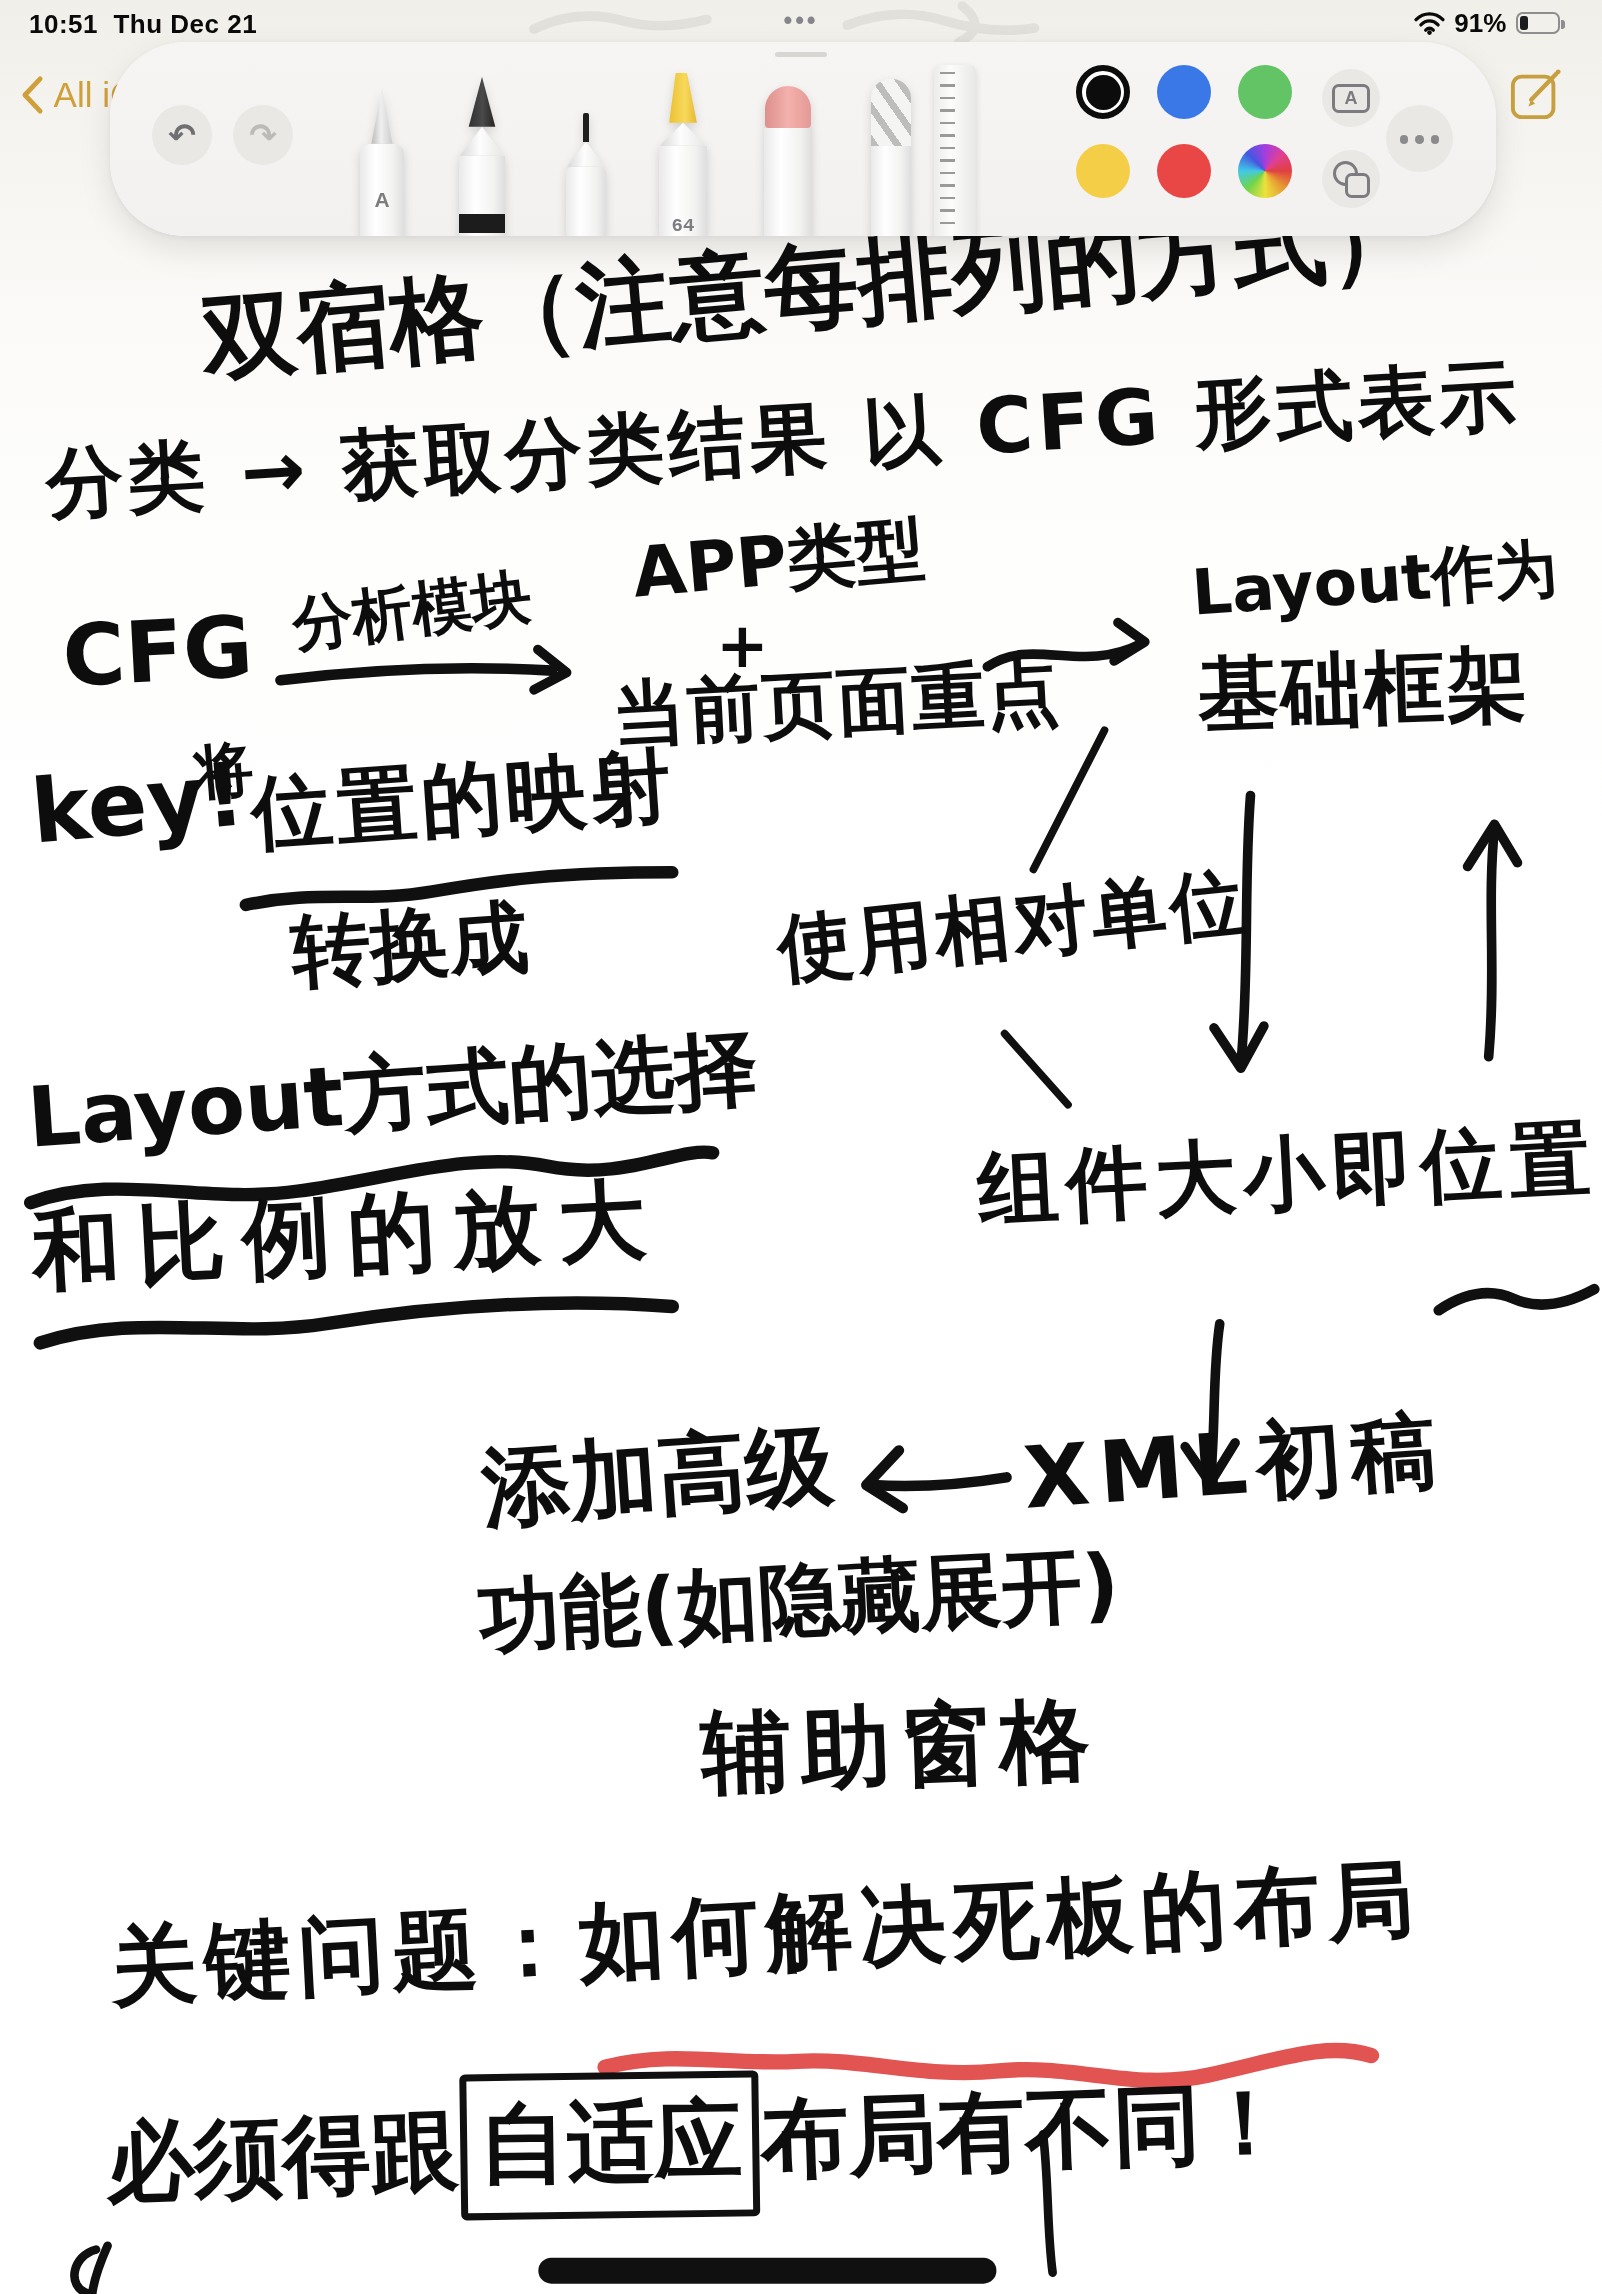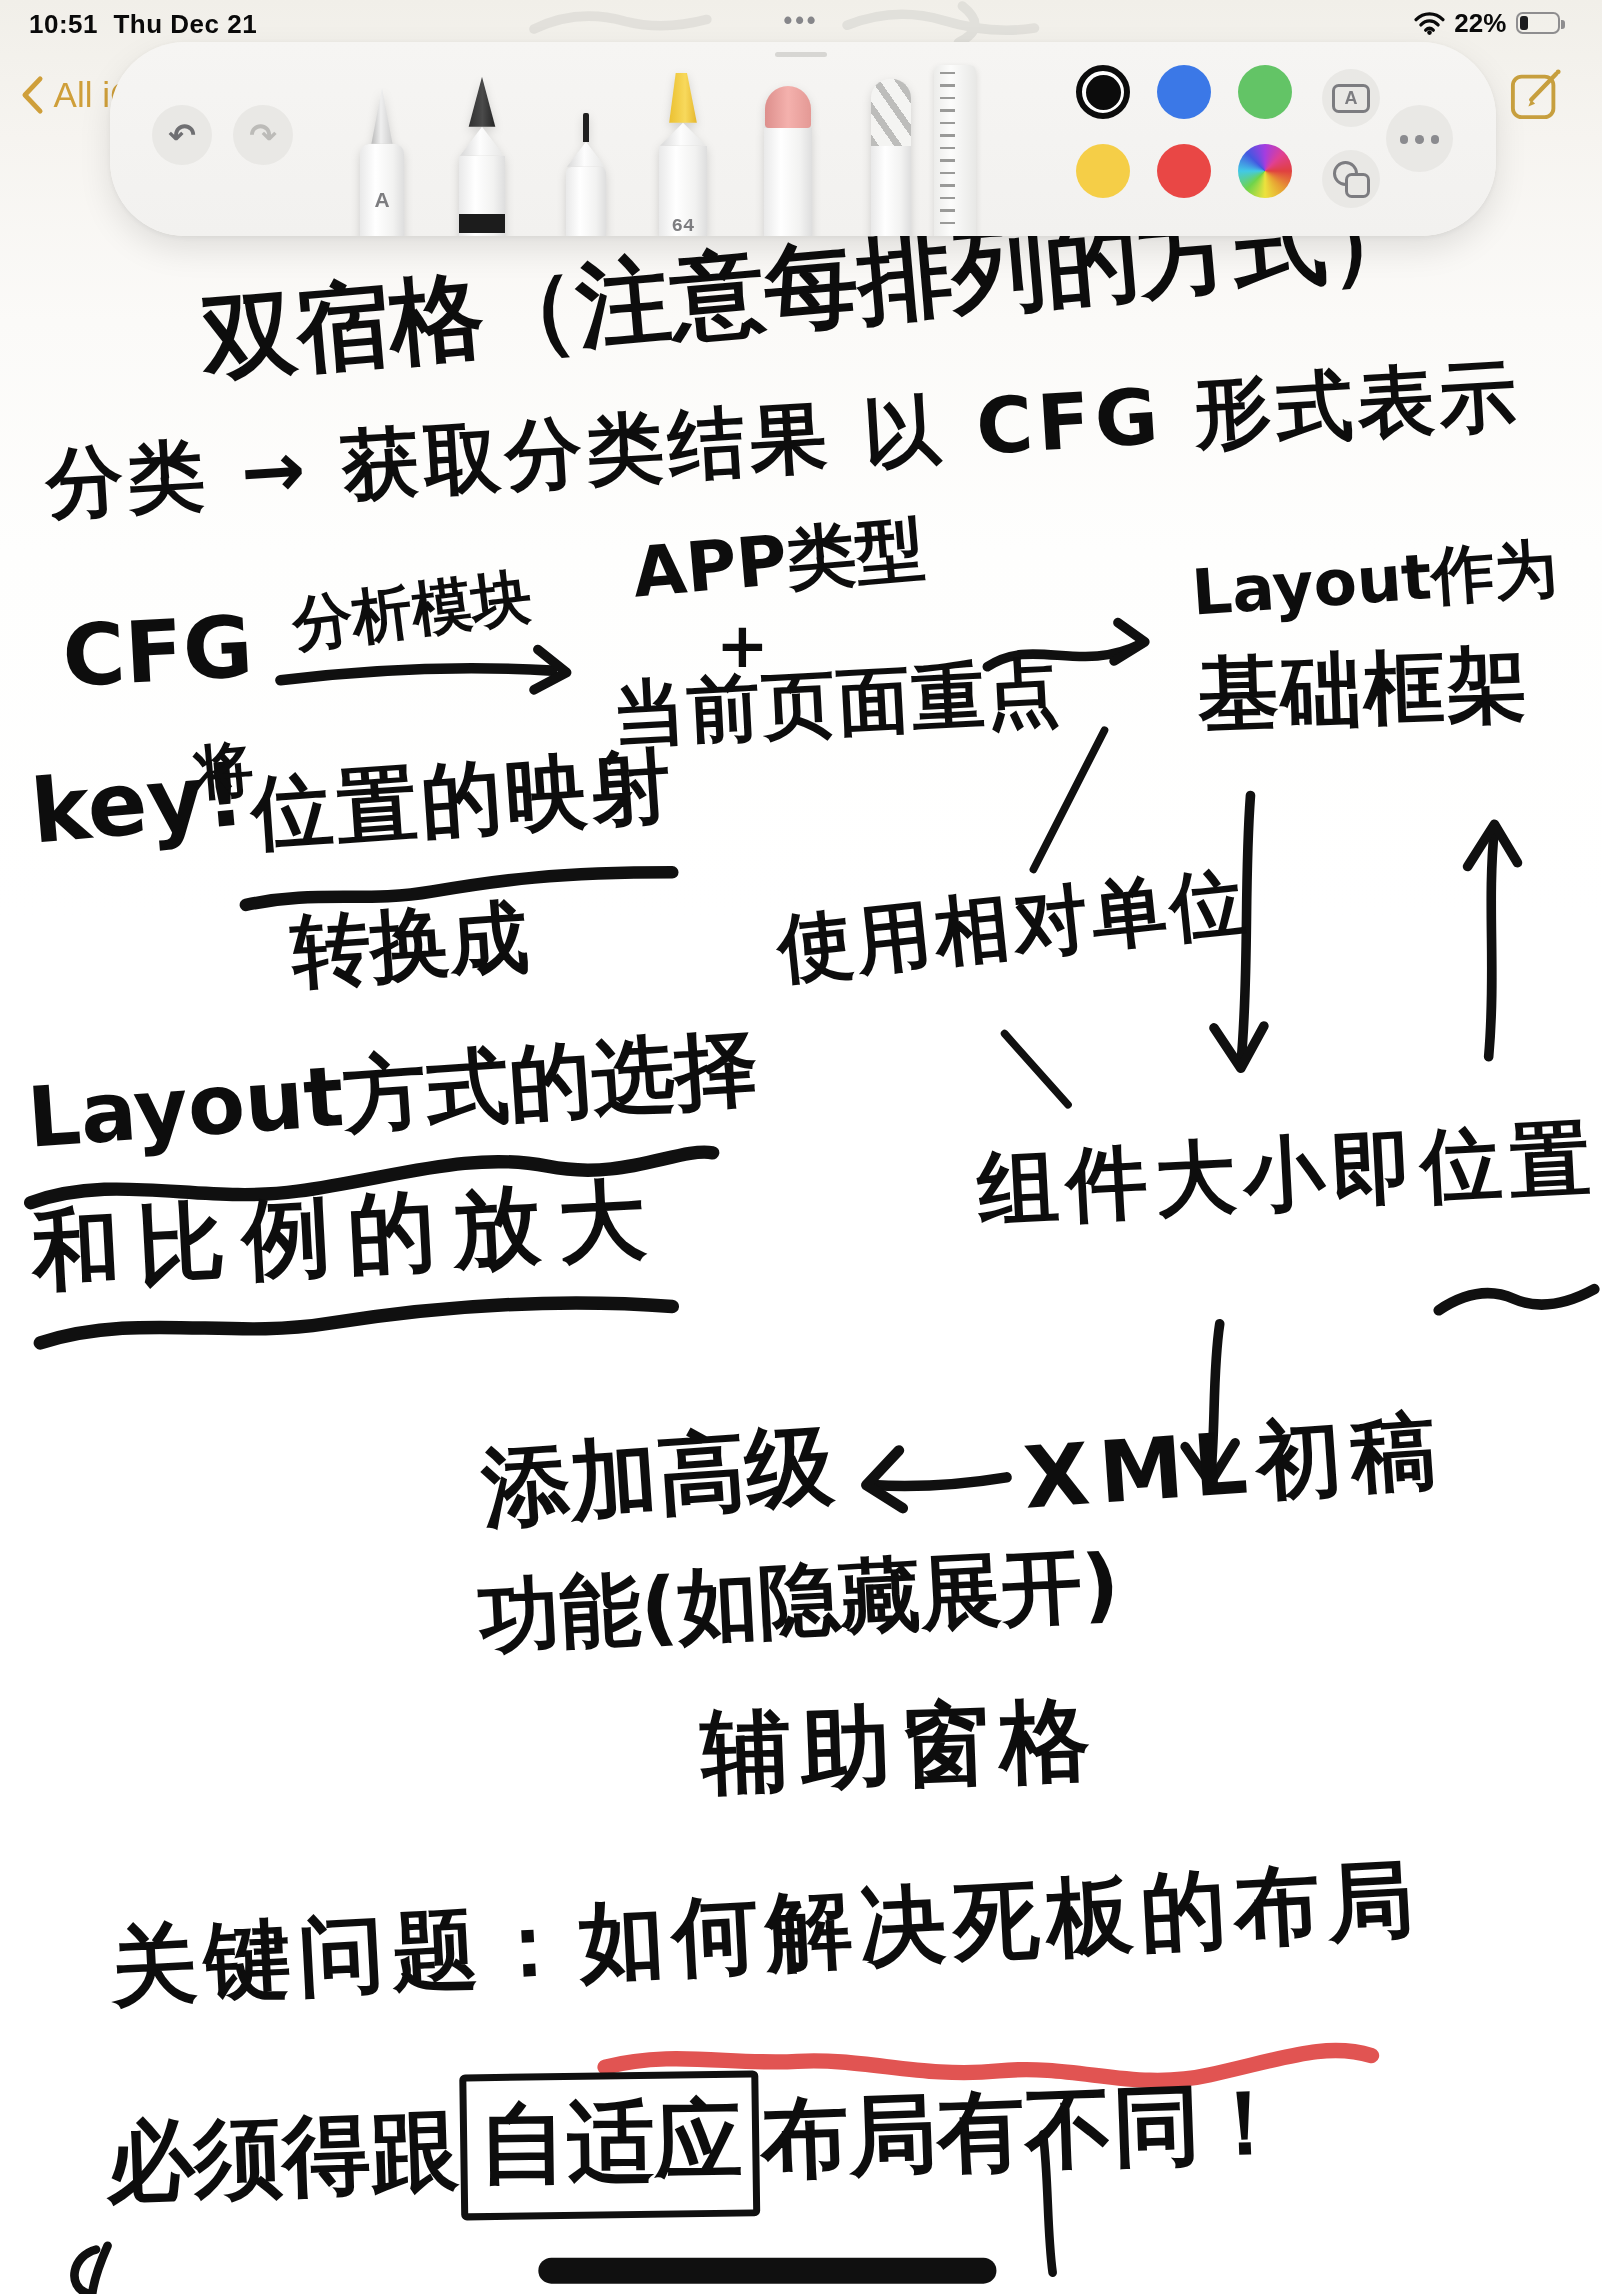--- a/index.html
+++ b/index.html
@@ -244,20 +244,20 @@
     <span>10:51</span>&nbsp;&nbsp;<span>Thu Dec 21</span>
   </div>
   <div class="mt-dots">•••</div>
   <div class="sb-right">
     <svg width="31" height="23" viewBox="0 0 32 24">
       <path d="M 2 8 C 10 0 22 0 30 8" fill="none" stroke="#0a0a0a" stroke-width="3.4" stroke-linecap="round"></path>
       <path d="M 7 13.5 C 12.5 8 19.5 8 25 13.5" fill="none" stroke="#0a0a0a" stroke-width="3.4" stroke-linecap="round"></path>
       <path d="M 12 19 C 14.5 16.5 17.5 16.5 20 19" fill="none" stroke="#0a0a0a" stroke-width="3.4" stroke-linecap="round"></path>
       <circle cx="16" cy="21.5" r="2.4" fill="#0a0a0a"></circle>
     </svg>
-    <span class="batt-pct">22%</span>
+    <span class="batt-pct">91%</span>
     <div class="battery">
       <div class="fill"></div>
         <div class="nub"></div>
     </div>
   </div>
 </div>
 
 
 </body></html>

